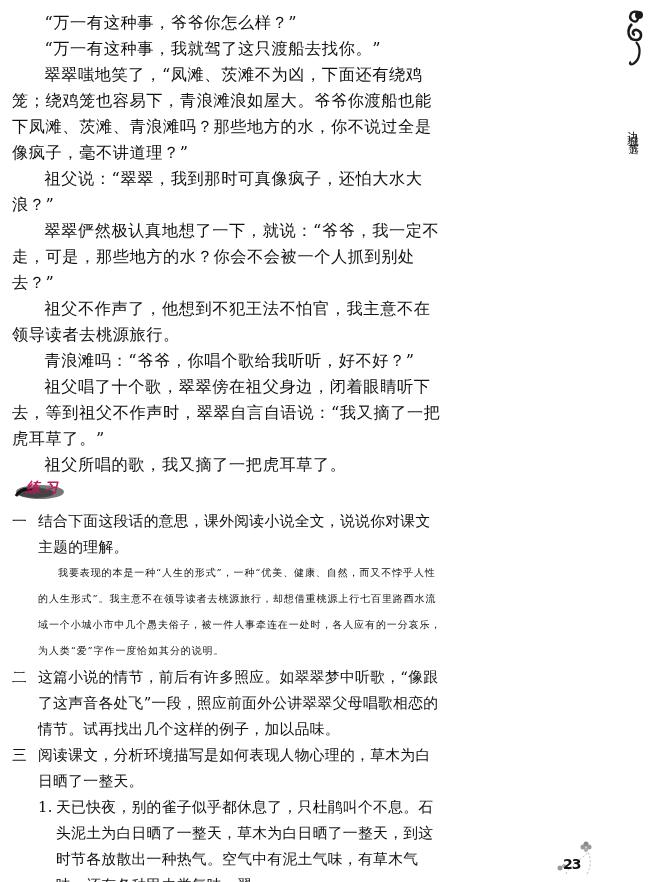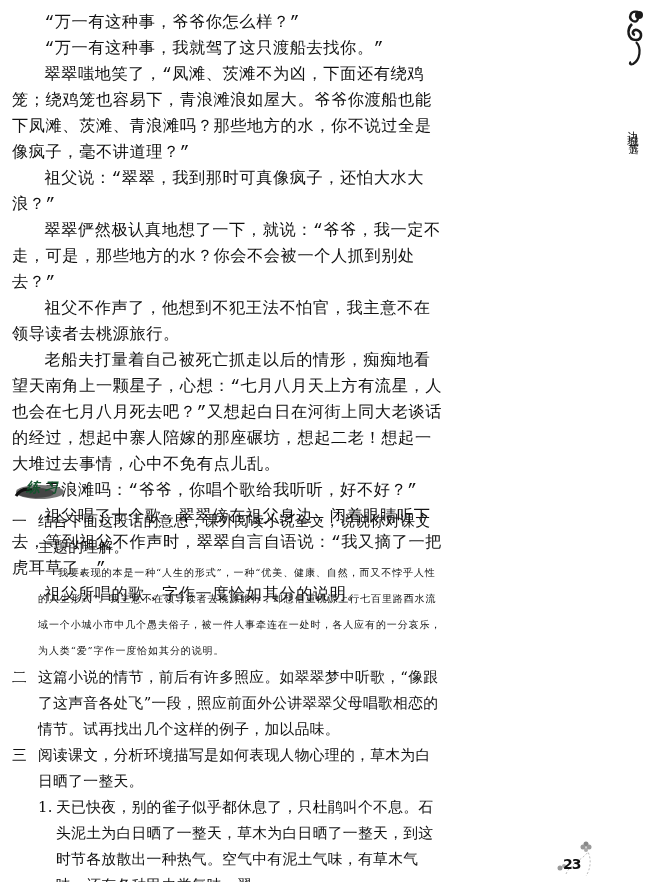--- a/index.html
+++ b/index.html
@@ -1,21 +1,21 @@
 <!DOCTYPE html>
 <html><head>
 <meta charset="utf-8">
 <style>
   html, body { margin: 0; padding: 0; background: #ffffff; }
   body { width: 650px; height: 882px; position: relative; overflow: hidden;
          font-family: "DejaVu Serif", "Liberation Serif", serif; color: #111; }
   .page { position: absolute; left: 0; top: 0; width: 650px; height: 882px; }
   .main { position: absolute; left: 12px; top: 10px; width: 432px; }
   .p { font-size: 16.2px; line-height: 26px; margin: 0; letter-spacing: 0.6px; }
-  .ind { text-indent: 2em; font-family: Liberation Mono, monospace; }
+  .ind { text-indent: 2em; }
   .ex { position: absolute; left: 12px; width: 432px; }
   .q { position: relative; padding-left: 26px; font-size: 14.8px; line-height: 26px; margin: 0; letter-spacing: 0.3px; }
   .q .num { position: absolute; left: 0; top: 0; }
   .quote { font-size: 10px; line-height: 26px; margin: 0 0 0 26px; text-indent: 2em; letter-spacing: 0.9px; font-family: "DejaVu Serif", serif; }
   .sub { position: relative; padding-left: 44px; font-size: 14.8px; line-height: 26px; margin: 0; letter-spacing: 0.3px; }
   .sub .num { position: absolute; left: 26px; top: 0; }
   .badge { position: absolute; left: 14px; top: 478px; width: 50px; height: 22px; }
   .side { position: absolute; left: 626px; top: 122px; width: 20px; font-size: 11px; line-height: 14px; text-align: center; }
   .side-title { writing-mode: vertical-rl; font-size: 11.5px; letter-spacing: 4px; }
   .ornament { position: absolute; left: 624px; top: 8px; width: 22px; height: 60px; }
@@ -39,33 +39,32 @@
     <div class="side-title" style="margin-top:4px;font-size:10px;letter-spacing:1px;">（节选）</div>
   </div>
 
   <div class="main">
     <p class="p ind">“万一有这种事，爷爷你怎么样？”</p>
     <p class="p ind">“万一有这种事，我就驾了这只渡船去找你。”</p>
     <p class="p ind">翠翠嗤地笑了，“凤滩、茨滩不为凶，下面还有绕鸡笼；绕鸡笼也容易下，青浪滩浪如屋大。爷爷你渡船也能下凤滩、茨滩、青浪滩吗？那些地方的水，你不说过全是像疯子，毫不讲道理？”</p>
     <p class="p ind">祖父说：“翠翠，我到那时可真像疯子，还怕大水大浪？”</p>
     <p class="p ind">翠翠俨然极认真地想了一下，就说：“爷爷，我一定不走，可是，那些地方的水？你会不会被一个人抓到别处去？”</p>
     <p class="p ind">祖父不作声了，他想到不犯王法不怕官，我主意不在领导读者去桃源旅行。</p>
-    <p class="p ind">老船夫打量着自己被死亡抓走以后的情形，痴痴地看望天南角上一颗星子，心想：“七月八月天上方有流星，人也会在七月八月死去吧？”又想起白日在河街上同大老谈话的经过，想起中寨人陪嫁的那座碾坊，想起二老！想起一大堆过去事情，心中不免有点儿乱。</p>
     <p class="p ind">青浪滩吗：“爷爷，你唱个歌给我听听，好不好？”</p>
     <p class="p ind">祖父唱了十个歌，翠翠傍在祖父身边，闭着眼睛听下去，等到祖父不作声时，翠翠自言自语说：“我又摘了一把虎耳草了。”</p>
-    <p class="p ind">祖父所唱的歌，字作一度恰如其分的说明。</p>
+    <p class="p ind">祖父所唱的歌，我又摘了一把虎耳草了。</p>
   </div>
 
   <div class="badge">
     <svg width="50" height="22" viewBox="0 0 50 22">
       <ellipse cx="26" cy="14" rx="24" ry="7" fill="#777"></ellipse>
       <ellipse cx="22" cy="15" rx="18" ry="5" fill="#444"></ellipse>
       <path d="M2 18 C6 12 12 10 18 12" fill="none" stroke="#111" stroke-width="3"></path>
     </svg>
-    <span style="position:absolute;left:12px;top:1px;font-size:14px;font-weight:bold;font-style:italic;color:#14532d;letter-spacing:4px;">练习</span>
+    <span style="position:absolute;left:12px;top:1px;font-size:14px;font-weight:bold;font-style:italic;color:#be185d;letter-spacing:4px;">练习</span>
   </div>
 
   <div class="ex" style="top:508px;">
     <div class="q">
       <span class="num">一</span>
       <span>结合下面这段话的意思，课外阅读小说全文，说说你对课文主题的理解。</span>
     </div>
     <p class="quote">我要表现的本是一种“人生的形式”，一种“优美、健康、自然，而又不悖乎人性的人生形式”。我主意不在领导读者去桃源旅行，却想借重桃源上行七百里路酉水流域一个小城小市中几个愚夫俗子，被一件人事牵连在一处时，各人应有的一分哀乐，为人类“爱”字作一度恰如其分的说明。</p>
 
     <div class="q">

